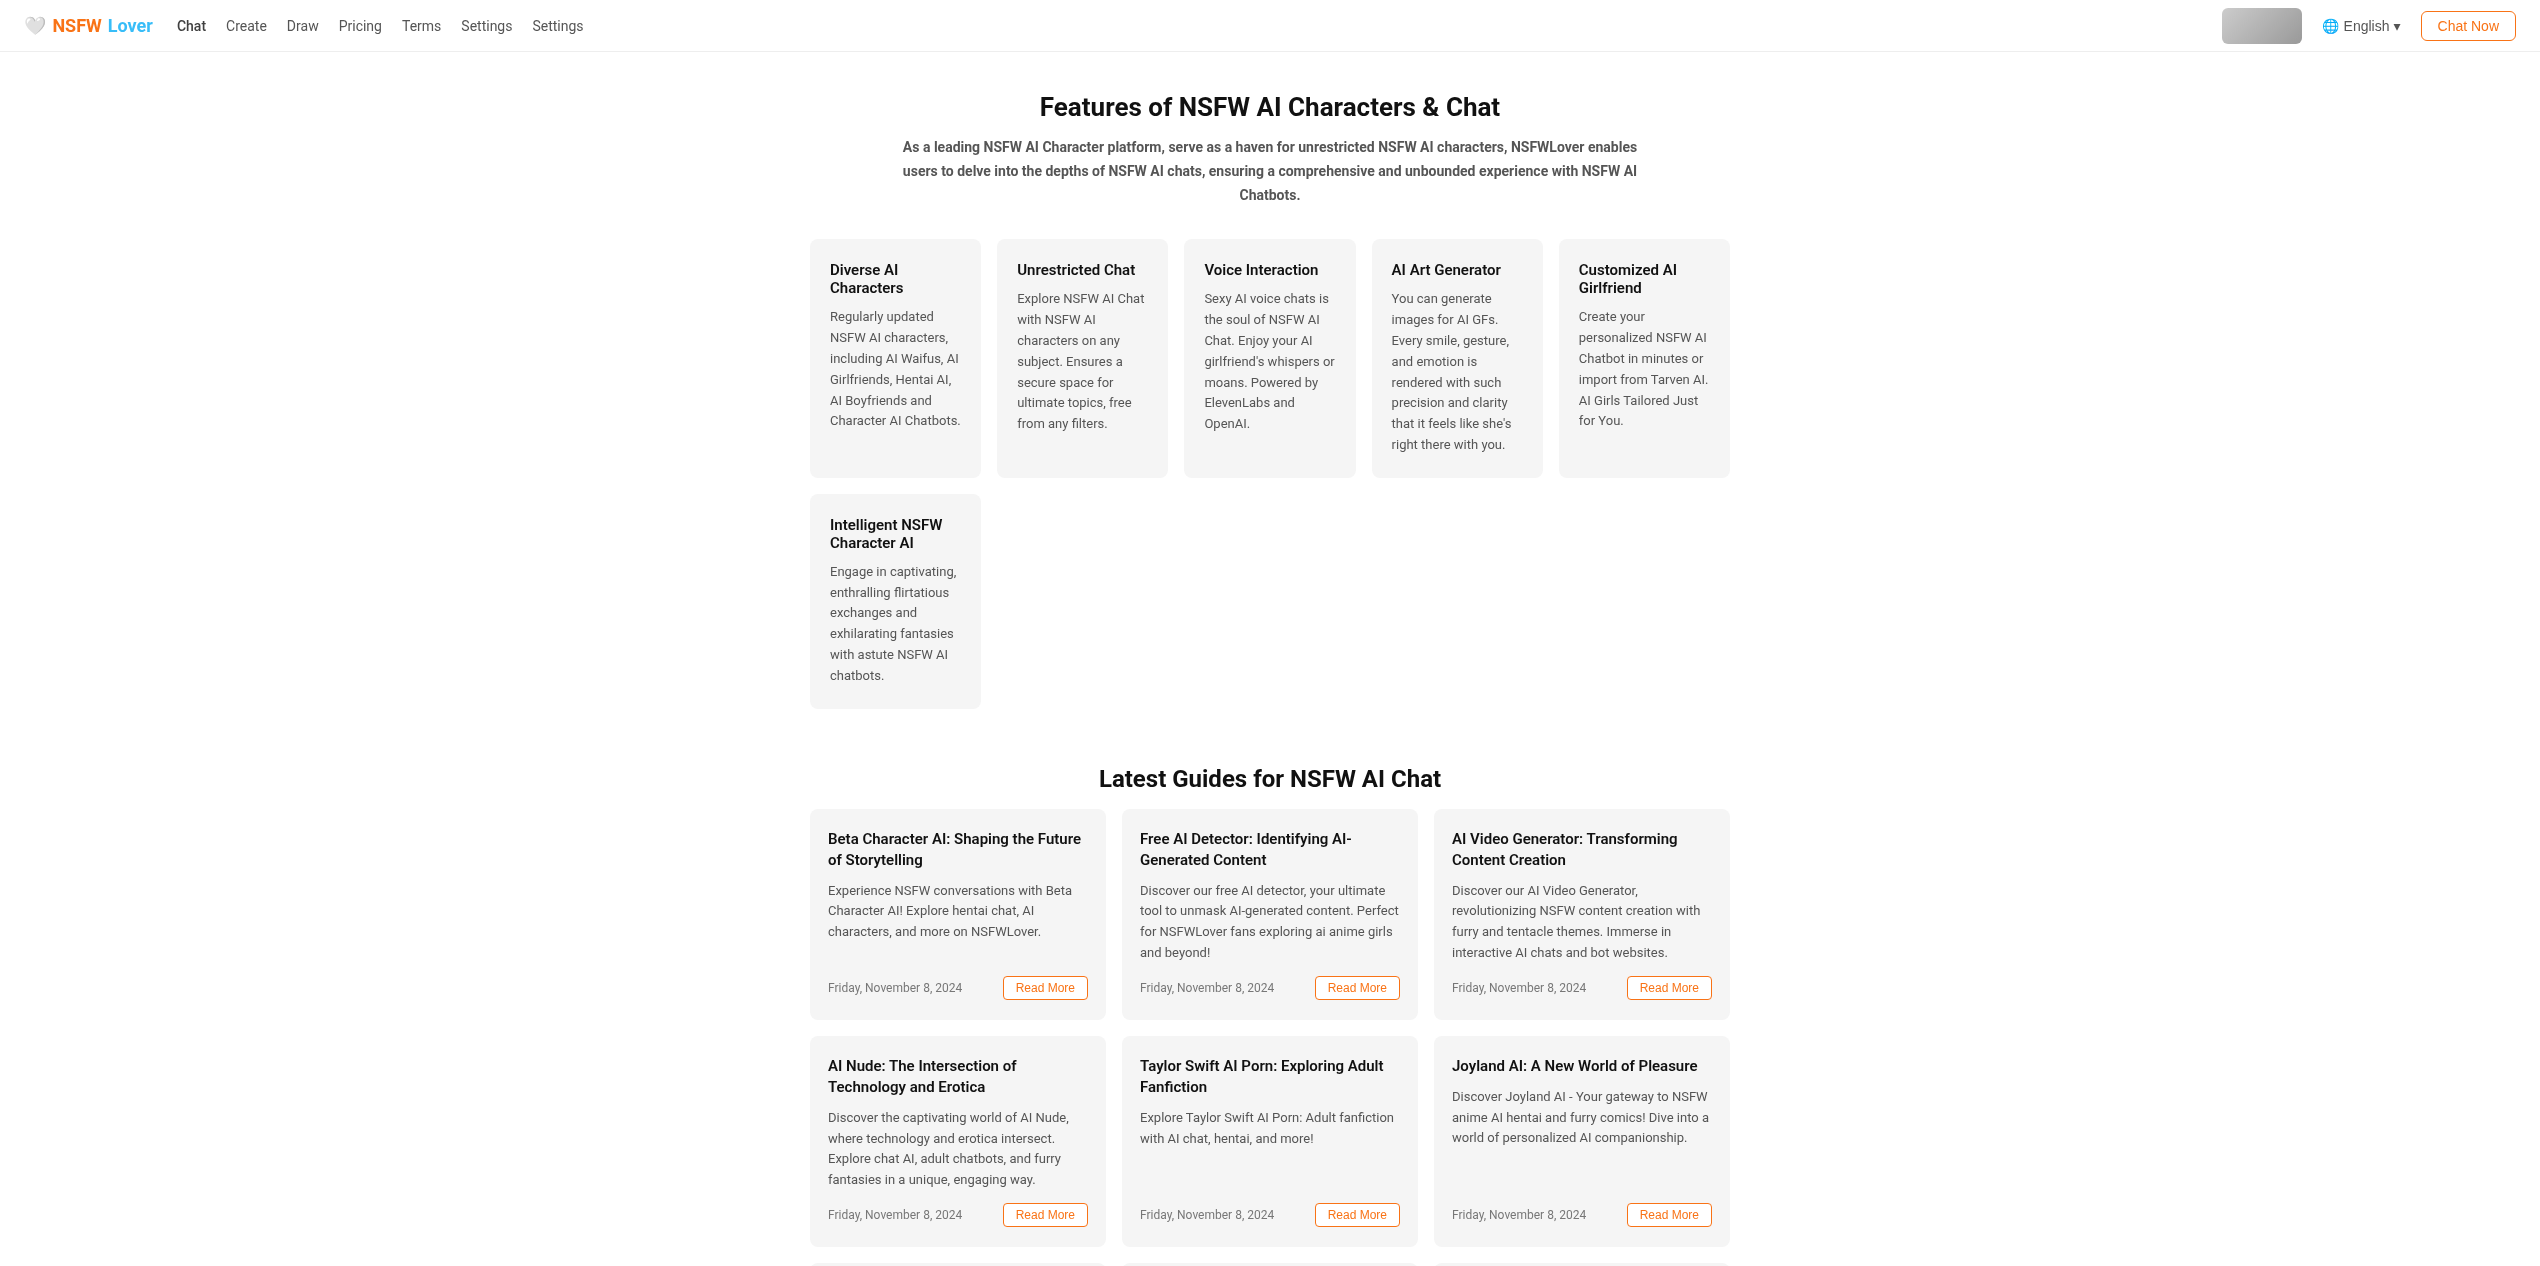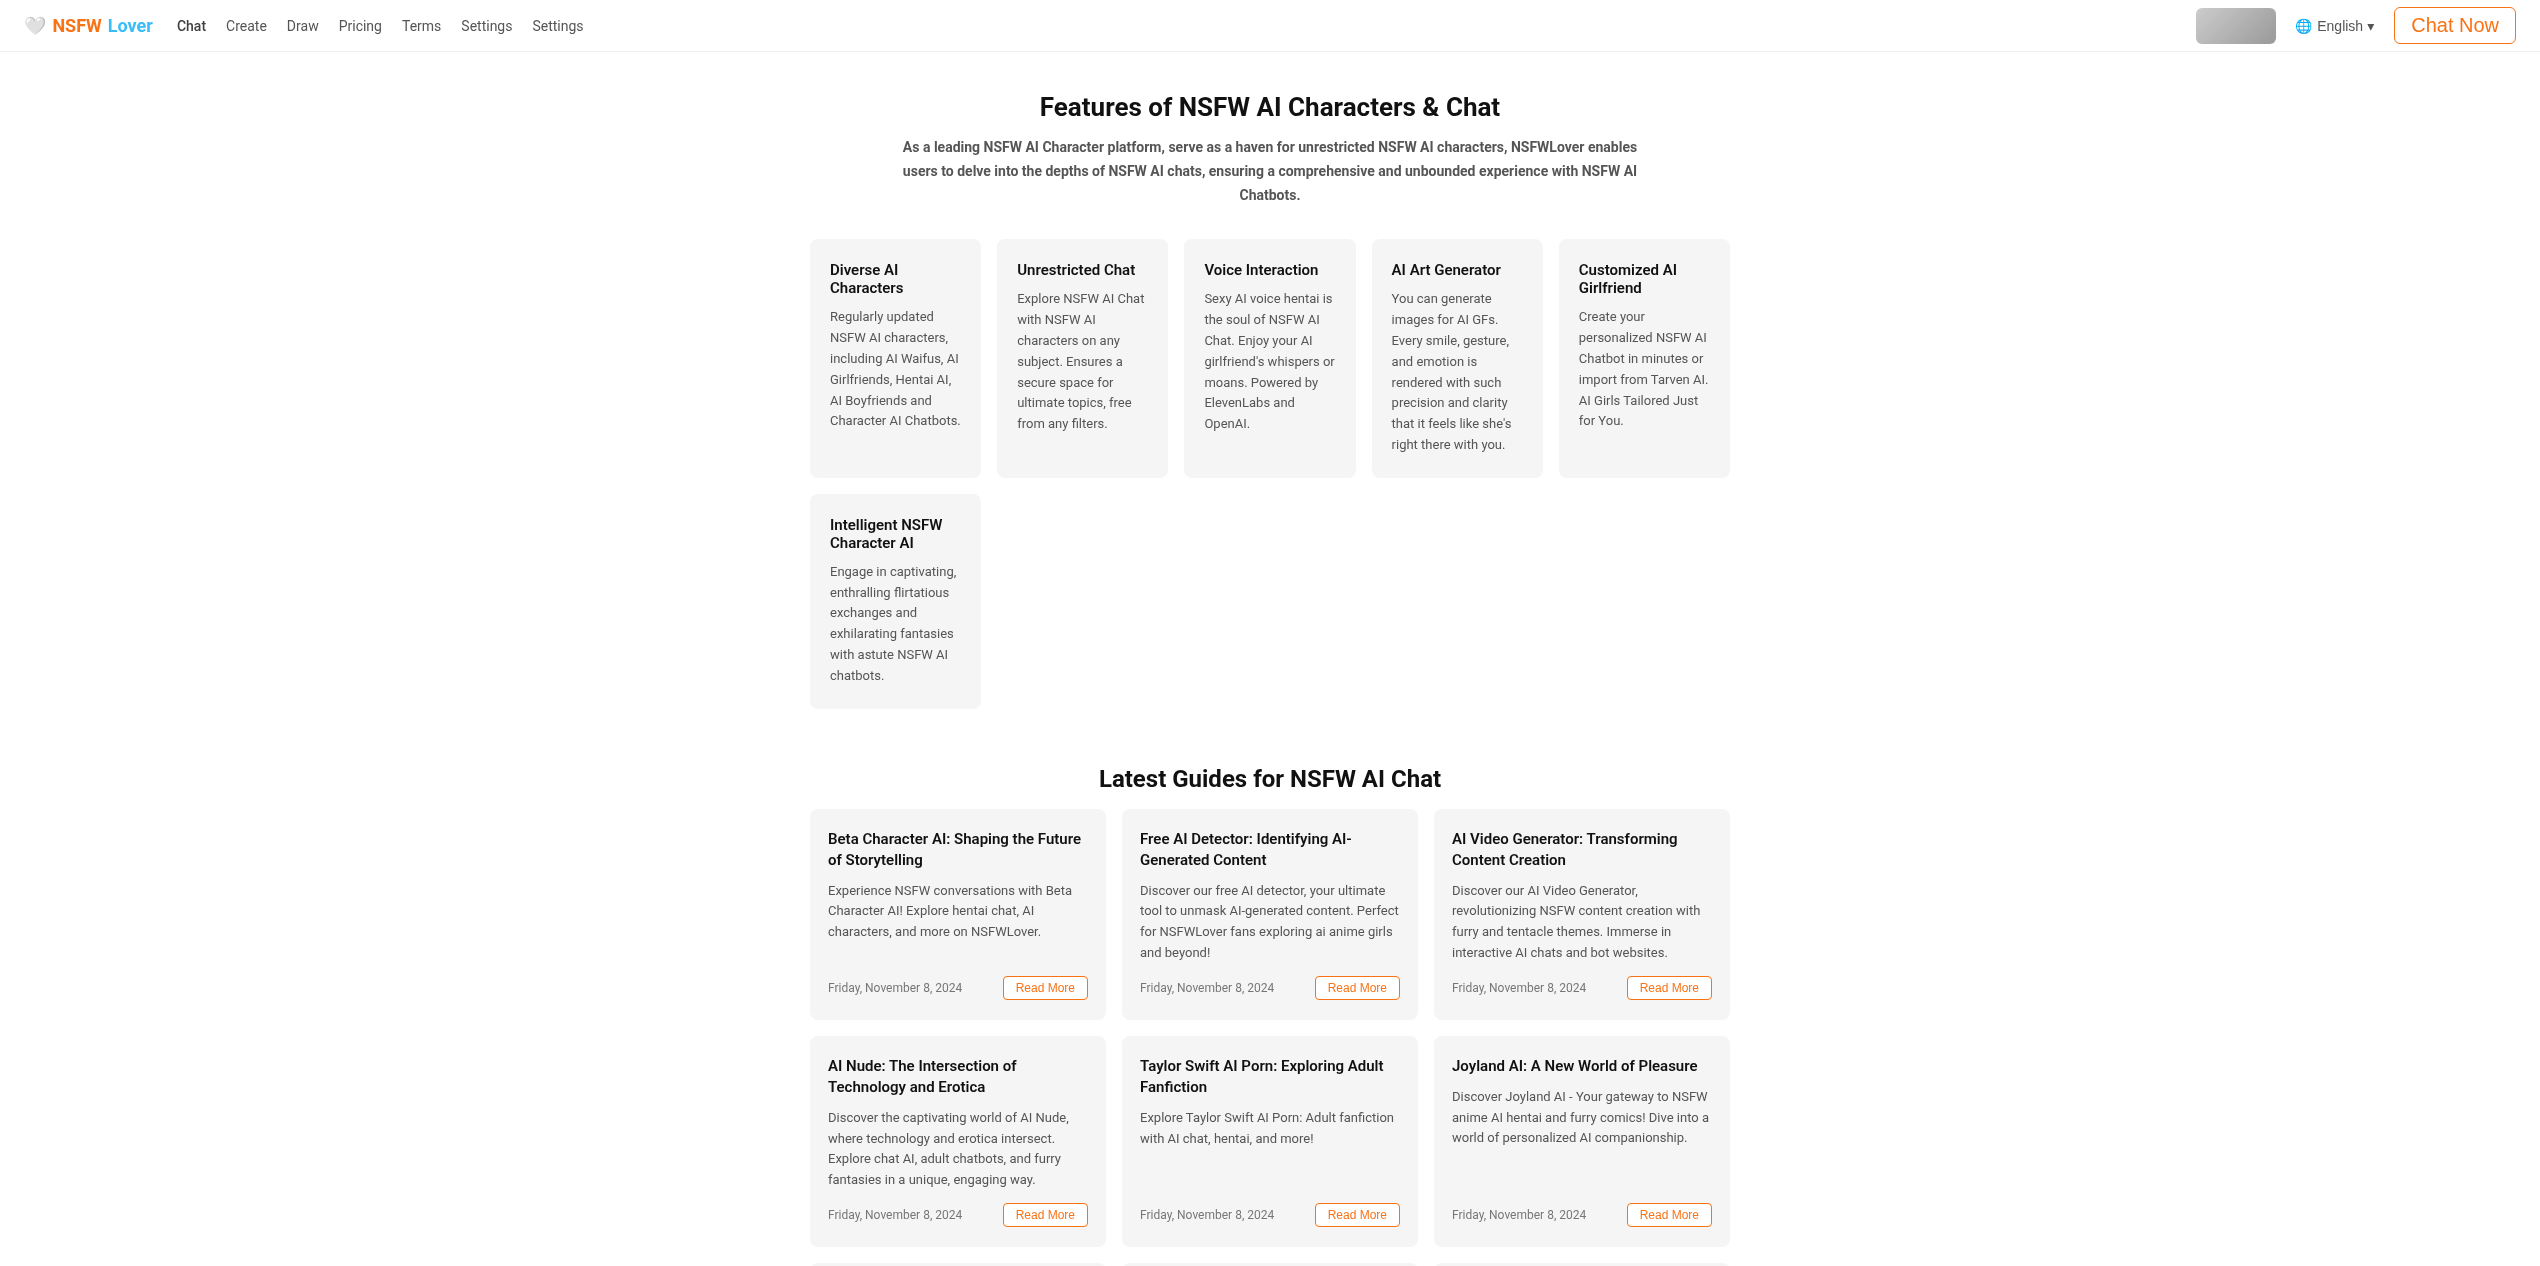--- a/index.html
+++ b/index.html
@@ -61,21 +61,21 @@
       font-size: 14px;
       color: #555;
       padding: 4px 8px;
     }
     .chat-now-btn {
       background: #fff;
       border: 1.5px solid #f97316;
       color: #f97316;
       border-radius: 6px;
       padding: 6px 16px;
-      font-size: 20px;
+      font-size: 14px;
       cursor: pointer;
       font-weight: 500;
     }
 
     
     .main-content {
       max-width: 960px;
       margin: 0 auto;
       padding: 40px 20px;
     }
@@ -229,21 +229,21 @@
       <div class="feature-card">
         <h3>Diverse AI Characters</h3>
         <p>Regularly updated NSFW AI characters, including AI Waifus, AI Girlfriends, Hentai AI, AI Boyfriends and Character AI Chatbots.</p>
       </div>
       <div class="feature-card">
         <h3>Unrestricted Chat</h3>
         <p>Explore NSFW AI Chat with NSFW AI characters on any subject. Ensures a secure space for ultimate topics, free from any filters.</p>
       </div>
       <div class="feature-card">
         <h3>Voice Interaction</h3>
-        <p>Sexy AI voice hentai is the soul of NSFW AI Chat. Enjoy your AI girlfriend's whispers or moans. Powered by ElevenLabs and OpenAI.</p>
+        <p>Sexy AI voice chats is the soul of NSFW AI Chat. Enjoy your AI girlfriend's whispers or moans. Powered by ElevenLabs and OpenAI.</p>
       </div>
       <div class="feature-card">
         <h3>AI Art Generator</h3>
         <p>You can generate images for AI GFs. Every smile, gesture, and emotion is rendered with such precision and clarity that it feels like she's right there with you.</p>
       </div>
       <div class="feature-card">
         <h3>Customized AI Girlfriend</h3>
         <p>Create your personalized NSFW AI Chatbot in minutes or import from Tarven AI. AI Girls Tailored Just for You.</p>
       </div>
       <div class="feature-card">

